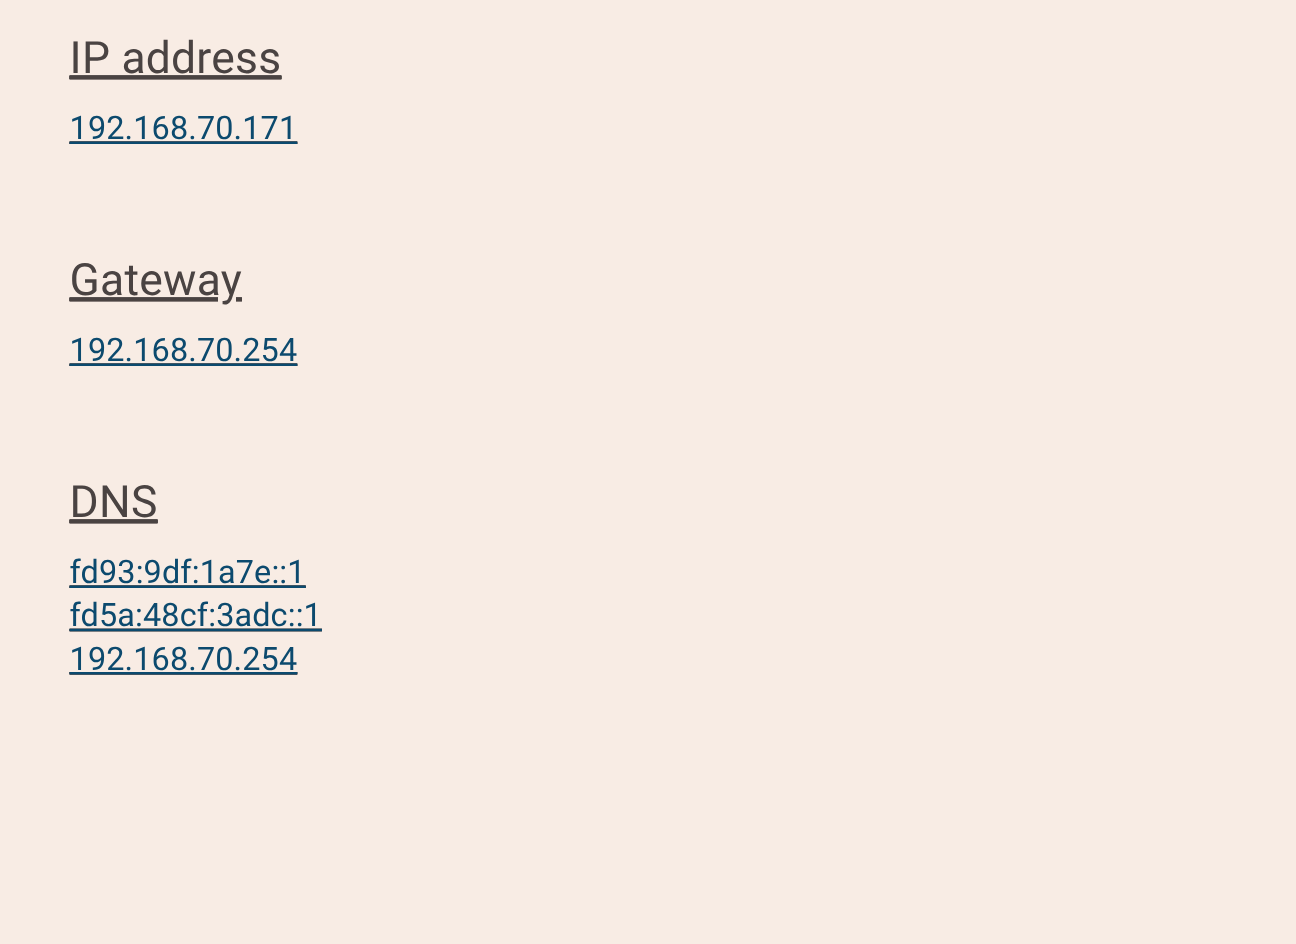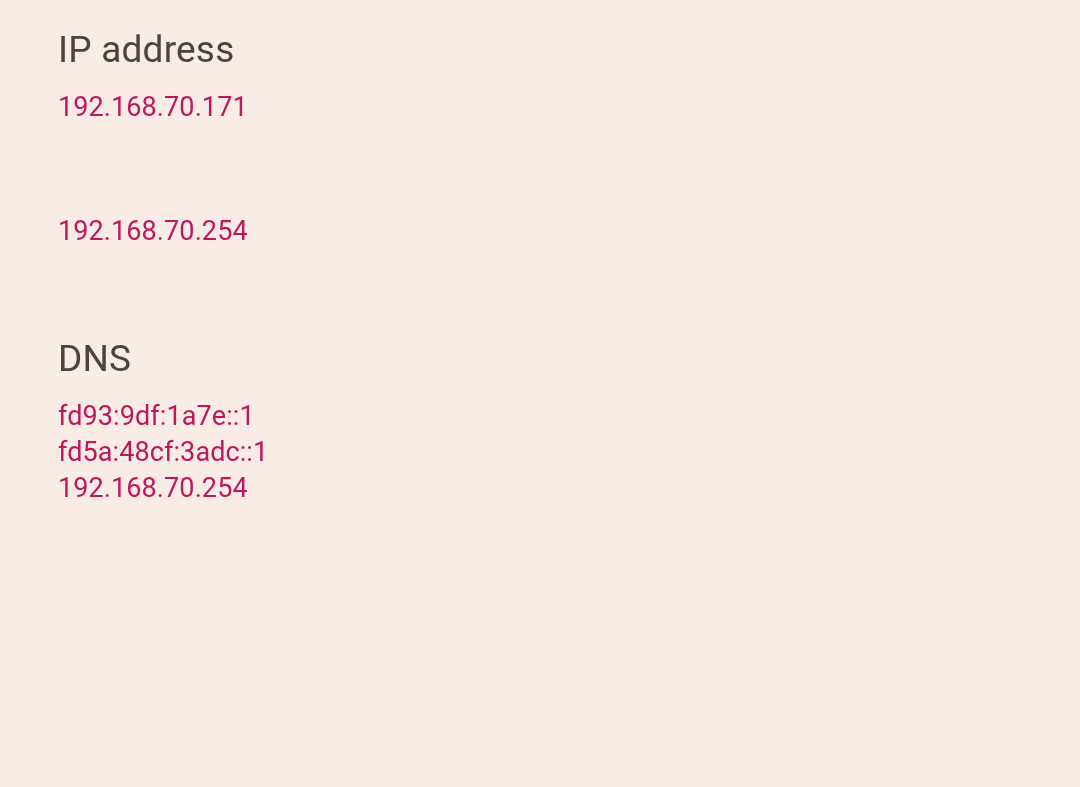--- a/index.html
+++ b/index.html
@@ -1,18 +1,19 @@
 <!DOCTYPE html>
 <html><head>
   <meta charset="utf-8">
   <style>
     * {
       margin: 0;
       padding: 0;
       box-sizing: border-box;
+      text-decoration: underline;
     }
     body {
       width: 1080px;
       height: 787px;
       background-color: #f8ece4;
       font-family: 'Roboto', 'Helvetica Neue', Arial, sans-serif;
       padding-left: 58px;
       padding-top: 28px;
       color: #4a4342;
     }
@@ -22,35 +23,36 @@
     .section-label {
       font-size: 37px;
       font-weight: 400;
       color: #4a4342;
       margin-bottom: 18px;
       letter-spacing: 0.2px;
     }
     .section-value {
       font-size: 27px;
       font-weight: 400;
-      color: #be185d;
+      color: #0c4a6e;
       line-height: 36px;
       letter-spacing: 0.1px;
       white-space: pre-line;
     }
   </style>
 </head>
 <body>
 
 <div class="section">
   <div class="section-label">IP address</div>
   <div class="section-value">192.168.70.171</div>
 </div>
 
 <div class="section">
+  <div class="section-label">Gateway</div>
   <div class="section-value">192.168.70.254</div>
 </div>
 
 <div class="section">
 </div>
 
 <div class="section">
   <div class="section-label">DNS</div>
   <div class="section-value">fd93:9df:1a7e::1
 fd5a:48cf:3adc::1

